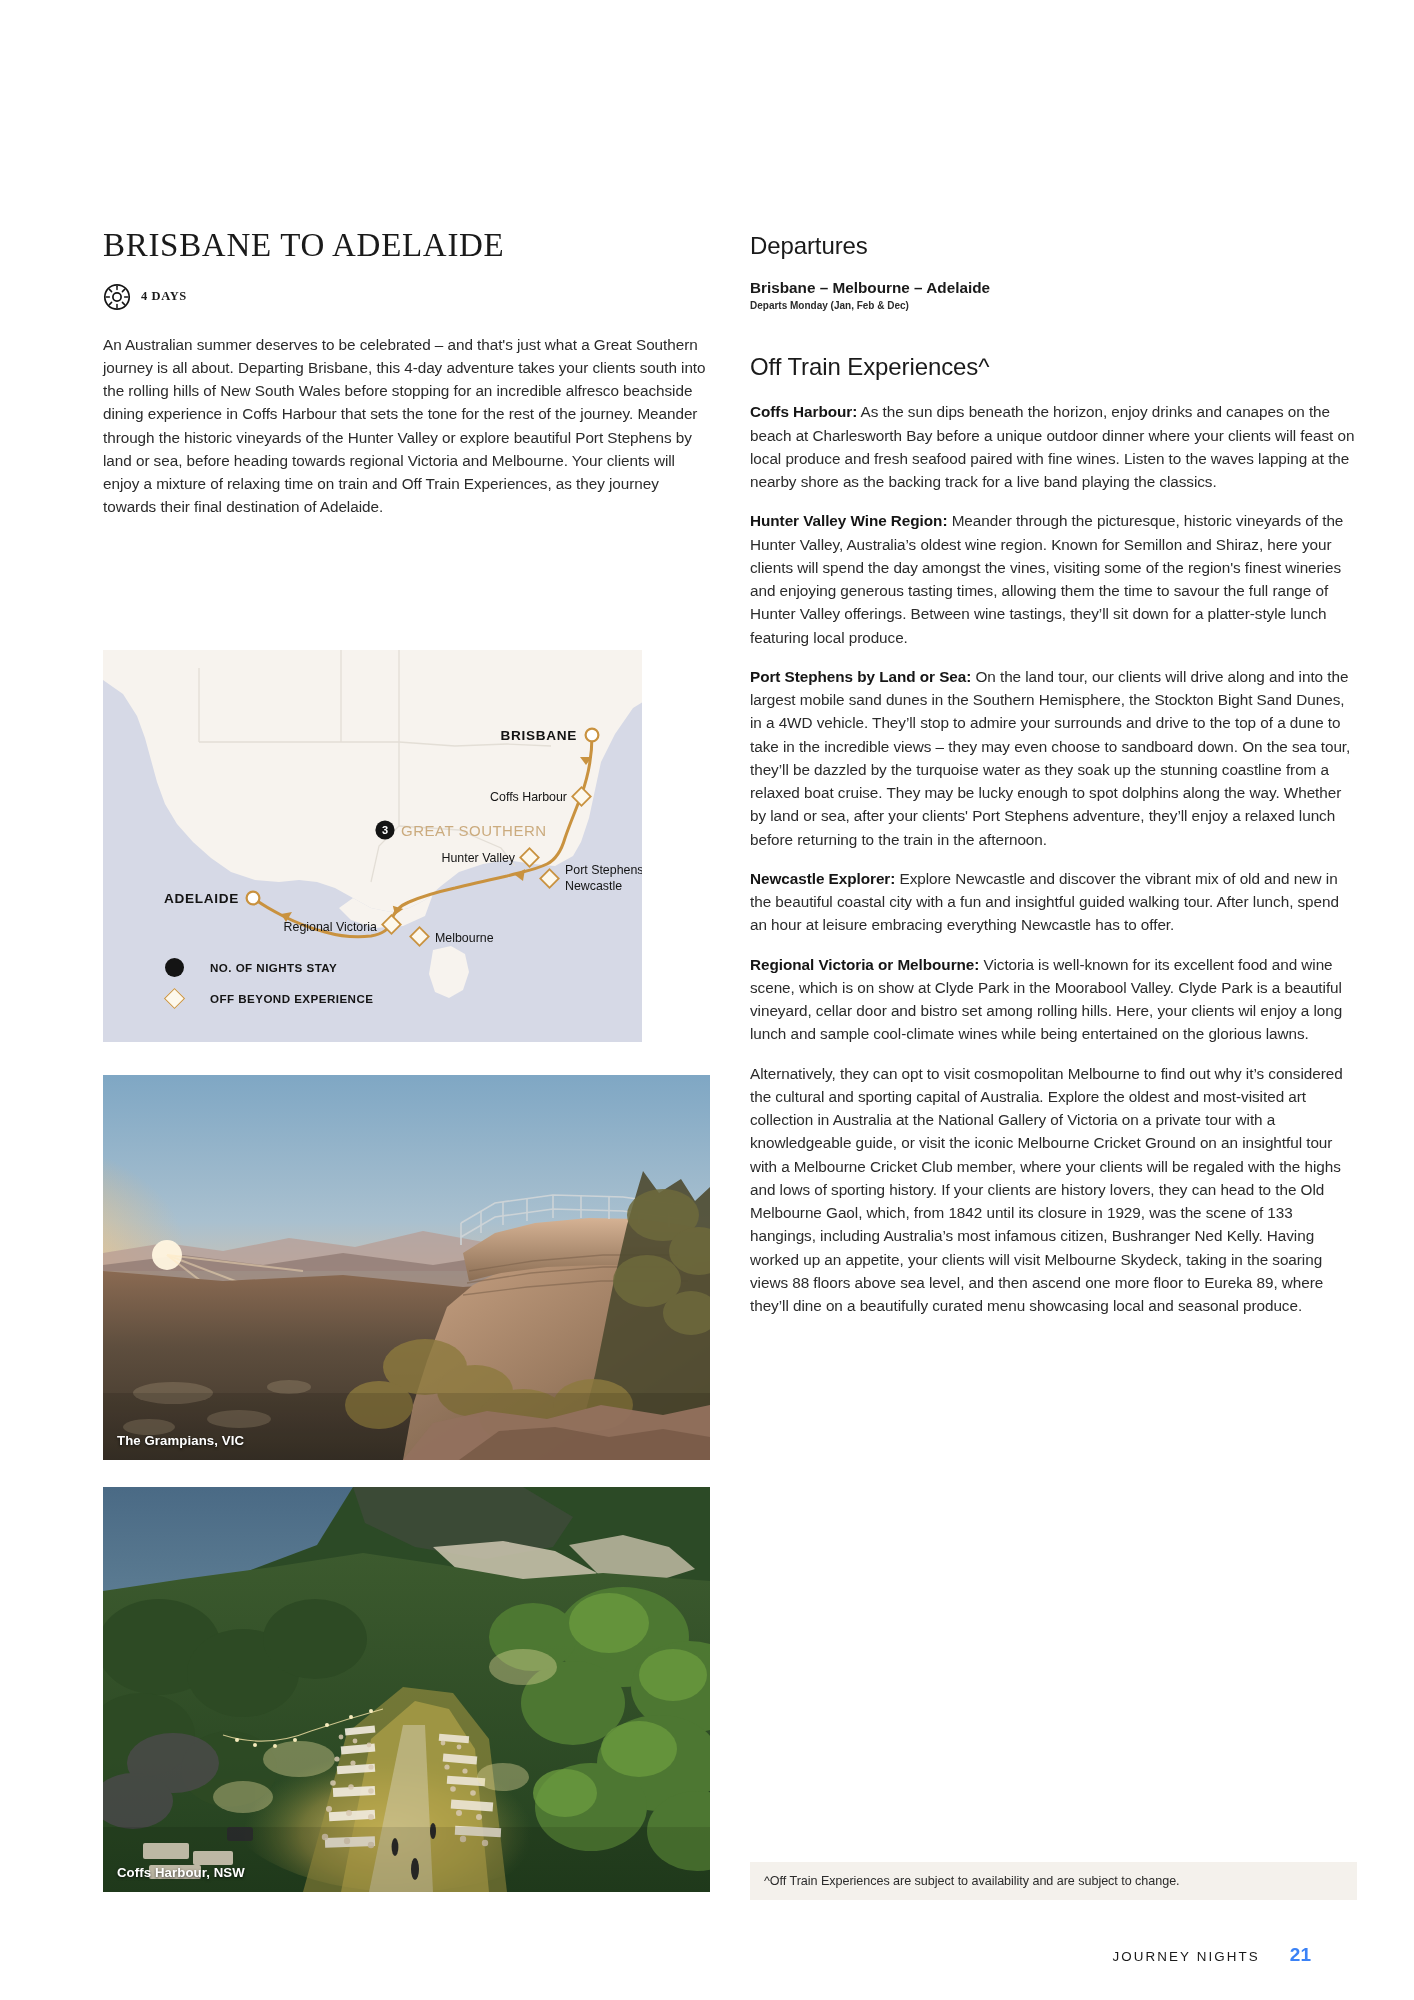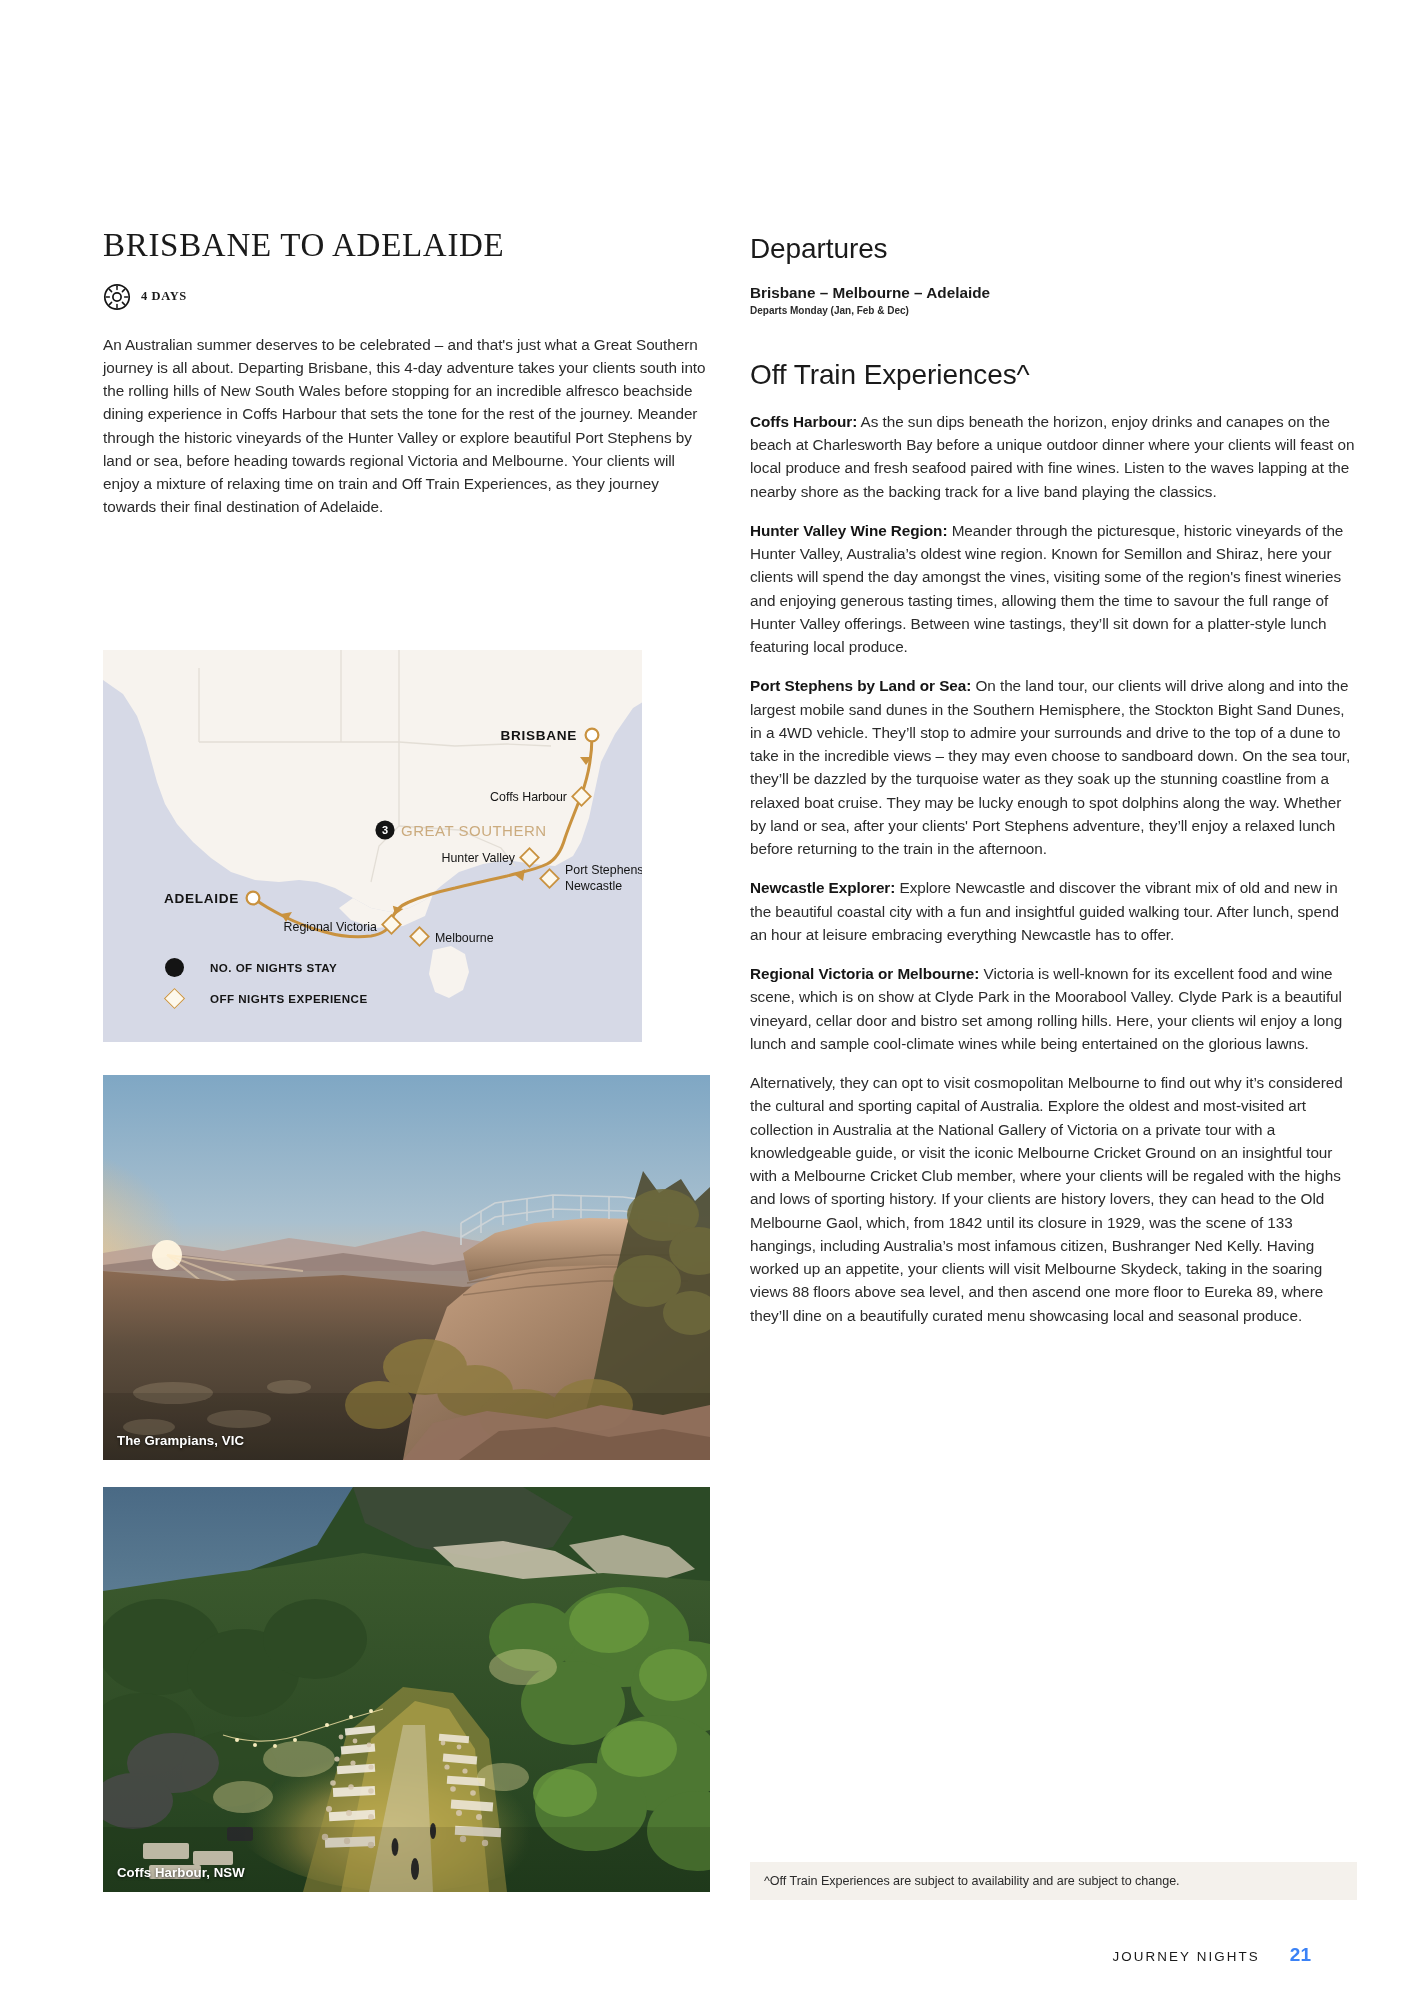--- a/index.html
+++ b/index.html
@@ -119,21 +119,21 @@
   .photo svg { display: block; width: 100%; height: 100%; }
 
   
   .col-right {
     position: absolute;
     left: 750px;
     top: 232px;
     width: 607px;
   }
   .h2 {
-    font-size: 28px;
+    font-size: 24px;
     font-weight: 400;
     color: #1a1a1a;
     letter-spacing: -0.1px;
     line-height: 1.2;
   }
   .dep-line-bold {
     margin-top: 16px;
     font-size: 15.3px;
     font-weight: 700;
     color: #1a1a1a;
@@ -294,21 +294,21 @@
       <text class="m-stop" x="332" y="292">Melbourne</text>
     </svg>
 
     <div class="legend">
       <div class="legend-row">
         <span class="legend-dot"></span>
         <span class="legend-text">NO. OF NIGHTS STAY</span>
       </div>
       <div class="legend-row">
         <span class="legend-diamond"></span>
-        <span class="legend-text">OFF NIGHTS EXPERIENCE</span>
+        <span class="legend-text">OFF BEYOND EXPERIENCE</span>
       </div>
     </div>
   </div>
 
   <div class="photo photo-2">
     <svg viewBox="0 0 607 405" preserveAspectRatio="none">
       <defs>
         <linearGradient id="sea" x1="0" y1="0" x2="0" y2="1">
           <stop offset="0%" stop-color="#4a6a85"></stop>
           <stop offset="100%" stop-color="#5d7d93"></stop>

